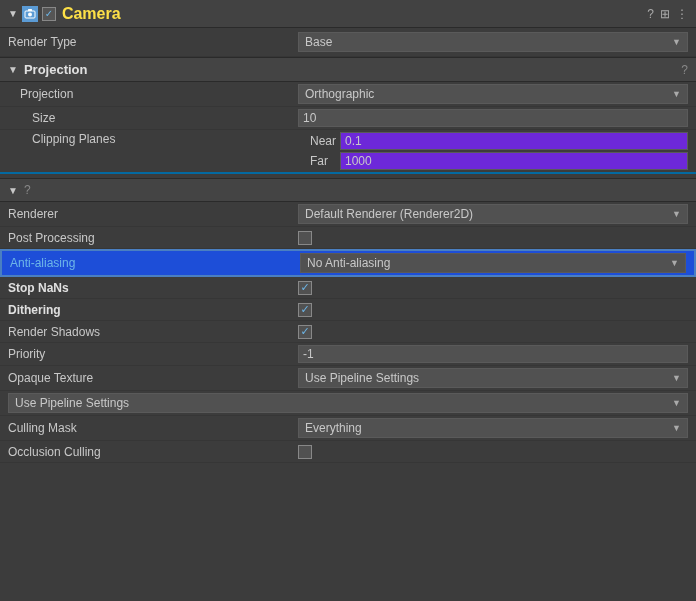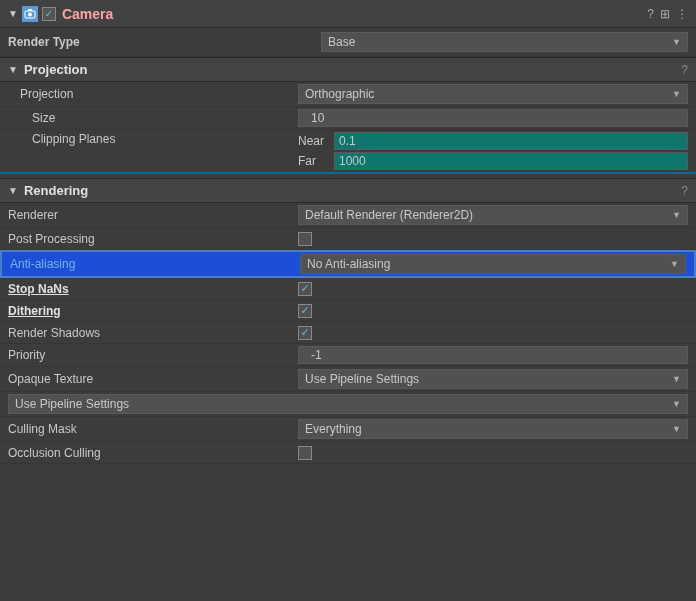--- a/index.html
+++ b/index.html
@@ -38,44 +38,44 @@
       height: 14px;
       background: #555;
       border: 1px solid #888;
       margin-right: 6px;
       display: flex;
       align-items: center;
       justify-content: center;
     }
     .component-header .title {
       font-weight: bold;
-      color: #fca5a5;
+      color: #fde047;
       flex: 1;
-      font-size: 14px;
+      font-size: 16px;
     }
     .component-header .header-icons {
       display: flex;
       gap: 6px;
       color: #aaa;
     }
     .row {
       display: flex;
       align-items: center;
       min-height: 22px;
       padding: 2px 8px;
       border-bottom: 1px solid #363636;
     }
     .label {
       color: #c8c8c8;
       flex: 0 0 290px;
       padding-left: 0;
     }
     .label.indent1 { padding-left: 12px; }
     .label.indent2 { padding-left: 24px; }
-    .label.bold { font-weight: bold; color: #e0e0e0; text-decoration: underline; }
+    .label.bold { font-weight: bold; color: #e0e0e0; }
     .dropdown {
       display: flex;
       align-items: center;
       background: #515151;
       border: 1px solid #5a5a5a;
       padding: 2px 6px;
       width: 100%;
       min-height: 18px;
       justify-content: space-between;
       cursor: pointer;
@@ -83,21 +83,21 @@
     .dropdown span { font-size: 12px; }
     .dropdown .arrow-down {
       font-size: 9px;
       color: #aaa;
     }
     .text-input {
       background: #515151;
       border: 1px solid #5a5a5a;
       color: #c8c8c8;
       font-size: 12px;
-      padding: 1px 12px;
+      padding: 1px 4px;
       width: 100%;
     }
     .section-header {
       display: flex;
       align-items: center;
       padding: 4px 8px;
       background: #444;
       border-top: 1px solid #2a2a2a;
       border-bottom: 1px solid #2a2a2a;
     }
@@ -130,29 +130,29 @@
     }
     .near-far-container {
       flex: 1;
       display: flex;
       flex-direction: column;
       gap: 2px;
     }
     .near-far-row {
       display: flex;
       align-items: center;
-      gap: 6px;
+      margin-left: 12px;
     }
     .near-far-label {
       color: #c8c8c8;
       width: 30px;
       font-size: 12px;
     }
     .near-far-input {
-      background: #0f766e;
+      background: #6d28d9;
       border: 1px solid #5a5a5a;
       color: #c8c8c8;
       font-size: 12px;
       padding: 1px 4px;
       flex: 1;
     }
     .checkbox-input {
       width: 14px;
       height: 14px;
       background: #515151;
@@ -182,21 +182,20 @@
     .render-type-row {
       display: flex;
       align-items: center;
       min-height: 22px;
       padding: 4px 8px;
       border-bottom: 1px solid #363636;
     }
     .render-type-label {
       flex: 0 0 290px;
       color: #c8c8c8;
-      font-weight: bold;
     }
   </style>
 </head>
 <body>
 
 <div class="component-header">
   <span class="arrow">▼</span>
   <div class="icon-box">
     <svg width="12" height="12" viewBox="0 0 12 12" fill="white">
       <rect x="1" y="3" width="10" height="7" rx="1" fill="none" stroke="white" stroke-width="1"></rect>
@@ -210,21 +209,21 @@
   <span class="title">Camera</span>
   <div class="header-icons">
     <span style="cursor:pointer;">?</span>
     <span style="cursor:pointer;">⊞</span>
     <span style="cursor:pointer;">⋮</span>
   </div>
 </div>
 
 <div class="render-type-row">
   <span class="render-type-label">Render Type</span>
-  <div style="flex:1;margin-left:23px;">
+  <div style="flex:1;">
     <div class="dropdown">
       <span>Base</span>
       <span class="arrow-down">▼</span>
     </div>
   </div>
 </div>
 
 <div class="section-header">
   <span class="arrow">▼</span>
   <span class="section-title">Projection</span>
@@ -257,21 +256,20 @@
     </div>
     <div class="near-far-row">
       <span class="near-far-label">Far</span>
       <input class="near-far-input" type="text" value="1000" style="">
     </div>
   </div>
 </div>
 
 <div class="section-header" style="margin-top:4px;">
   <span class="arrow">▼</span>
-  <span class="section-title">Rendering</span>
   <span class="help-icon">?</span>
 </div>
 
 <div class="row">
   <span class="label">Renderer</span>
   <div style="flex:1;">
     <div class="dropdown">
       <span>Default Renderer (Renderer2D)</span>
       <span class="arrow-down">▼</span>
     </div>

